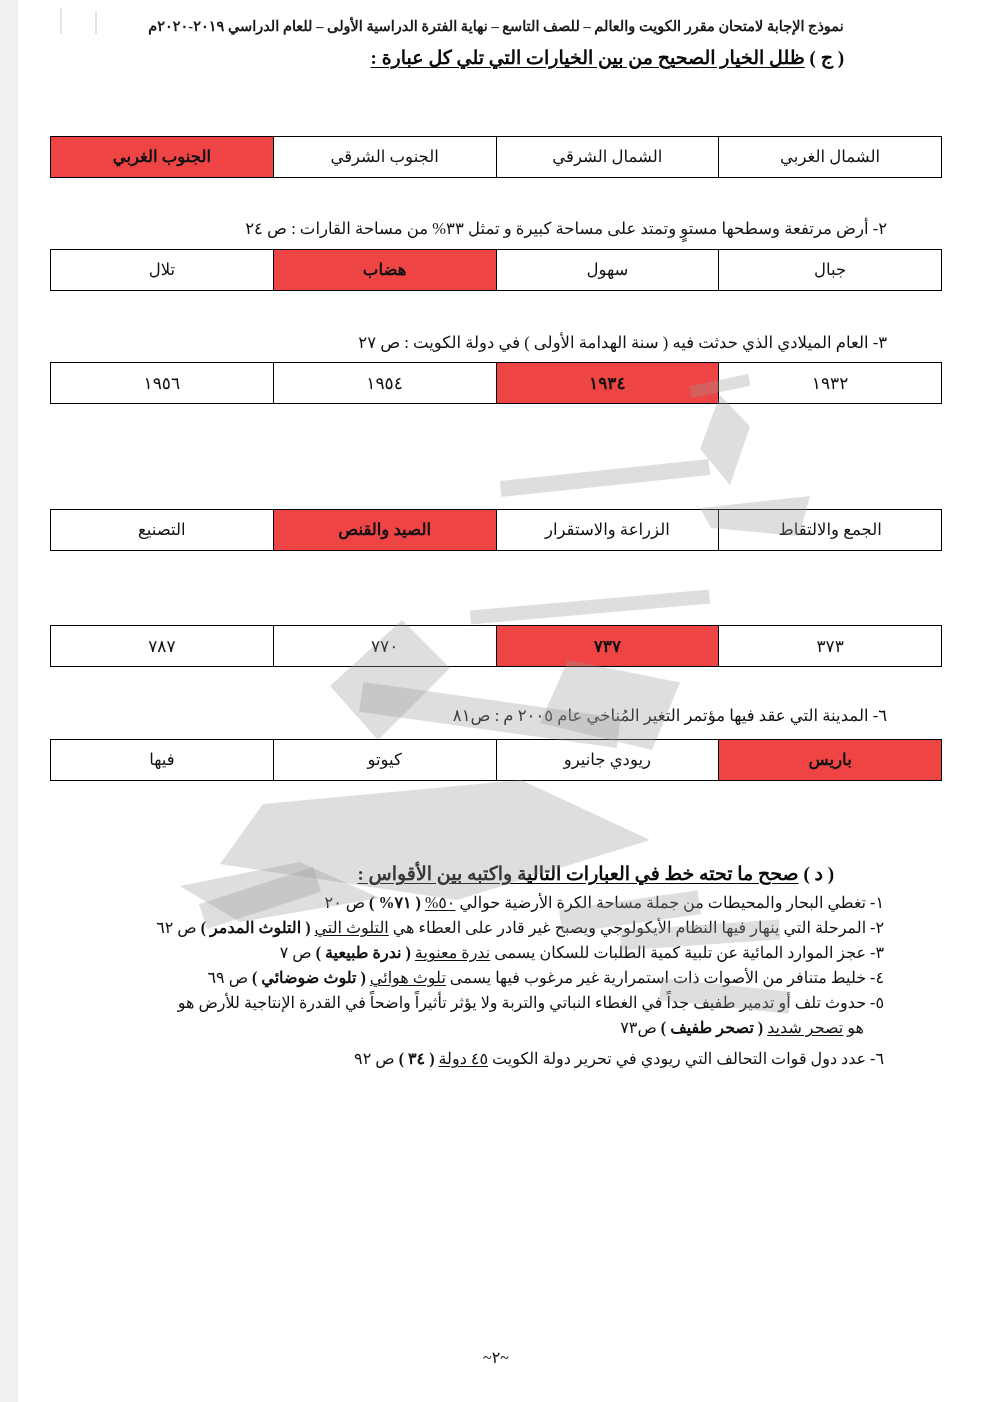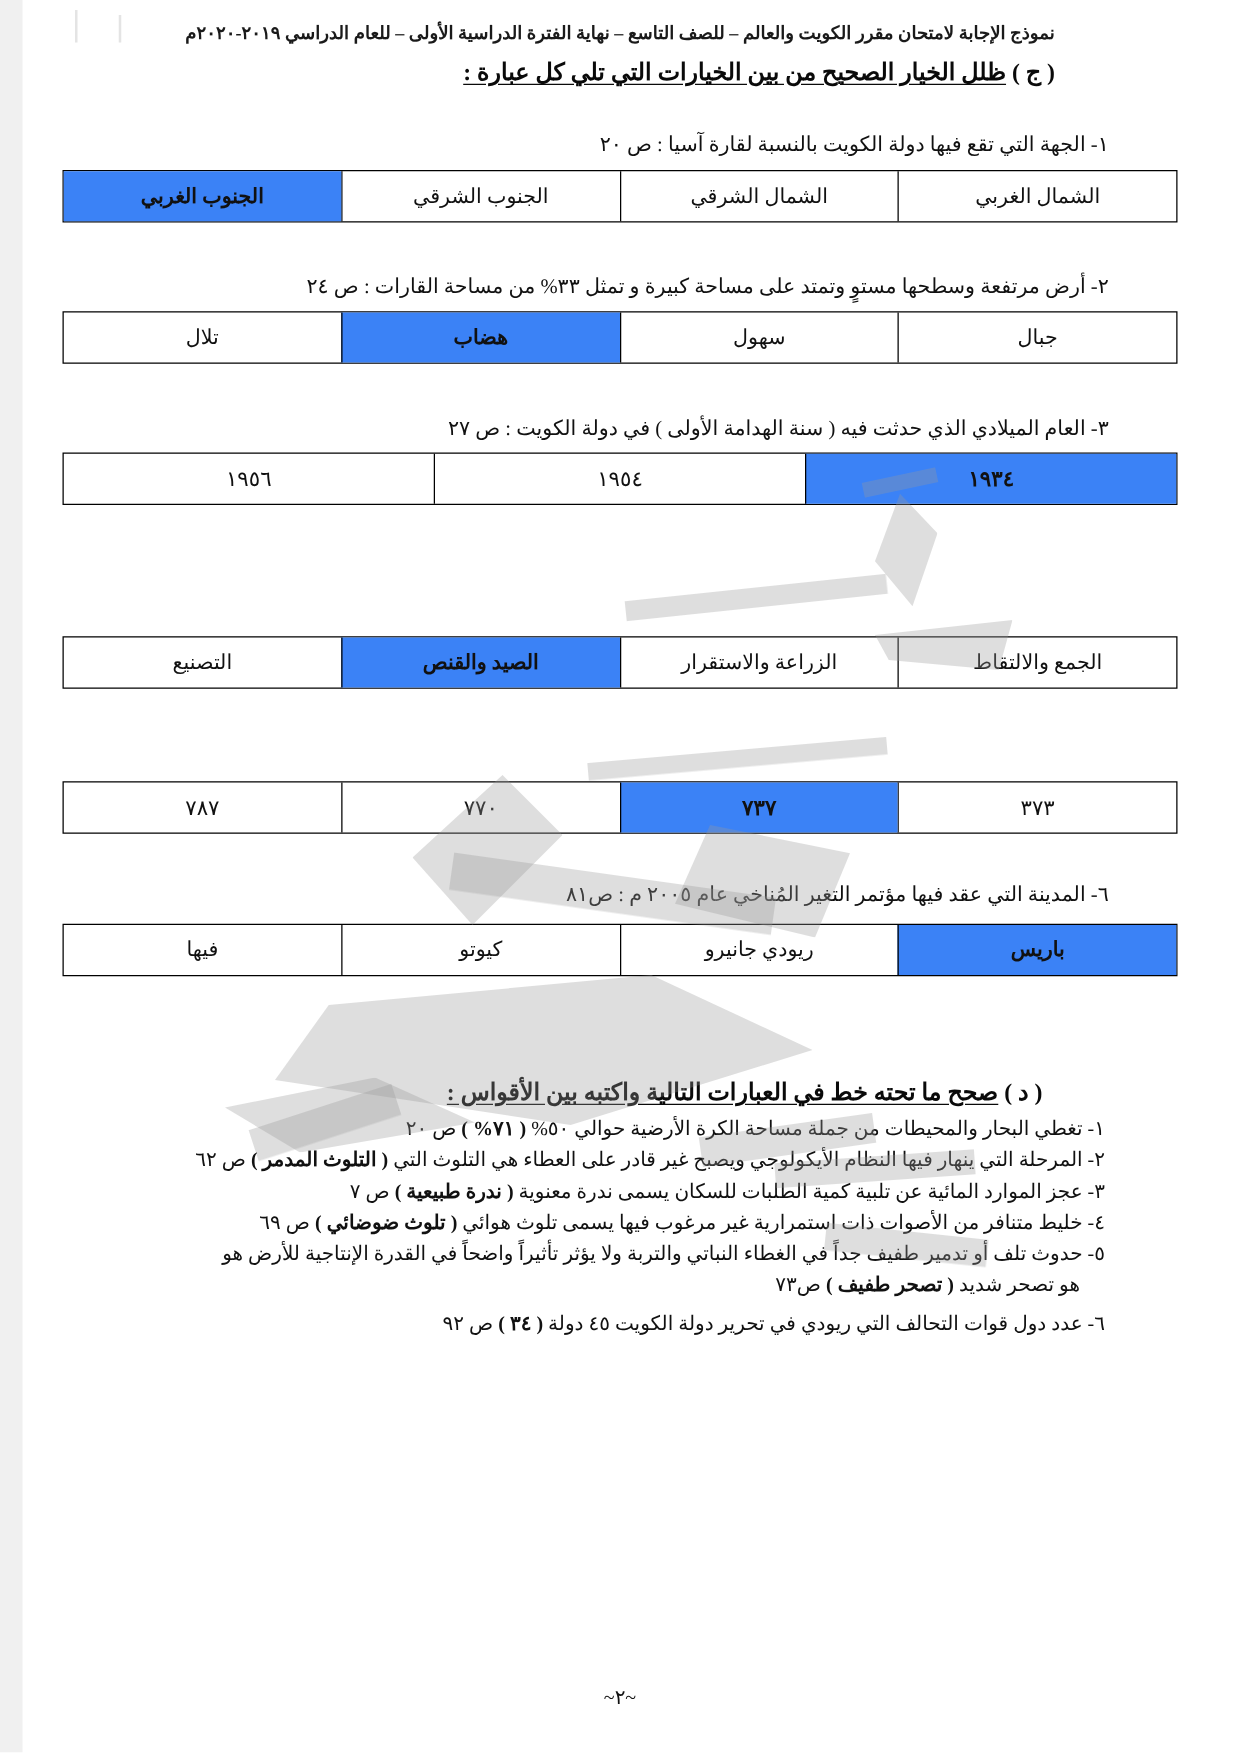--- a/index.html
+++ b/index.html
@@ -78,33 +78,33 @@
     border-left: 1.6px solid #000;
     display: flex;
     align-items: center;
     justify-content: center;
     font-size: 16.5px;
     box-sizing: border-box;
     color: #111;
   }
   .opt-cell:last-child { border-left: none; }
   .opt-cell.shaded {
-    background: #3b82f6;
+    background: #ef4444;
     font-weight: bold;
   }
   .opt-cell.num { font-size: 17px; letter-spacing: 1px; }
 
   
   .d-item {
     position: absolute;
     font-size: 16px;
     color: #111;
     white-space: nowrap;
   }
-  .ul { text-underline-offset: 2px; }
+  .ul { text-decoration: underline; text-underline-offset: 2px; }
   .bold { font-weight: bold; }
 
   
   .footer {
     position: absolute;
     top: 1348px;
     left: 0;
     right: 0;
     text-align: center;
     font-size: 16px;
@@ -134,24 +134,20 @@
   <div class="edge-noise" style="top:8px;left:60px;width:2px;height:26px;"></div>
   <div class="edge-noise" style="top:12px;left:95px;width:2px;height:22px;"></div>
 
   <div class="doc-header">نموذج الإجابة لامتحان مقرر الكويت والعالم – للصف التاسع – نهاية الفترة الدراسية الأولى – للعام الدراسي ٢٠١٩-٢٠٢٠م</div>
 
   <div class="section-title" id="title-c">
     <span>( ج )</span>
     <span class="underline">ظلل الخيار الصحيح من بين الخيارات التي تلي كل عبارة :</span>
   </div>
 
-  <div class="q-line" style="top:106px; right:105px;">
-    <span>١-</span>
-    <span>الجهة التي تقع فيها دولة الكويت بالنسبة لقارة آسيا  :  ص ٢٠</span>
-  </div>
   <div class="opt-table" style="top:136px;">
     <div class="opt-cell">الشمال الغربي</div>
     <div class="opt-cell">الشمال الشرقي</div>
     <div class="opt-cell">الجنوب الشرقي</div>
     <div class="opt-cell shaded">الجنوب الغربي</div>
   </div>
 
   <div class="q-line" style="top:219px; right:105px;">
     <span>٢-</span>
     <span>أرض مرتفعة وسطحها مستوٍ وتمتد على مساحة كبيرة و تمثل ٣٣% من مساحة القارات :      ص ٢٤</span>
@@ -161,20 +157,21 @@
     <div class="opt-cell">سهول</div>
     <div class="opt-cell shaded">هضاب</div>
     <div class="opt-cell">تلال</div>
   </div>
 
   <div class="q-line" style="top:333px; right:105px;">
     <span>٣-</span>
     <span>العام الميلادي الذي حدثت فيه ( سنة الهدامة الأولى ) في دولة الكويت :      ص ٢٧</span>
   </div>
   <div class="opt-table" style="top:362px;">
+    <div class="opt-cell num">١٩٣٢</div>
     <div class="opt-cell num shaded">١٩٣٤</div>
     <div class="opt-cell num">١٩٥٤</div>
     <div class="opt-cell num">١٩٥٦</div>
   </div>
 
   <div class="opt-table" style="top:509px;">
     <div class="opt-cell">الجمع والالتقاط</div>
     <div class="opt-cell">الزراعة والاستقرار</div>
     <div class="opt-cell shaded">الصيد والقنص</div>
     <div class="opt-cell">التصنيع</div>

